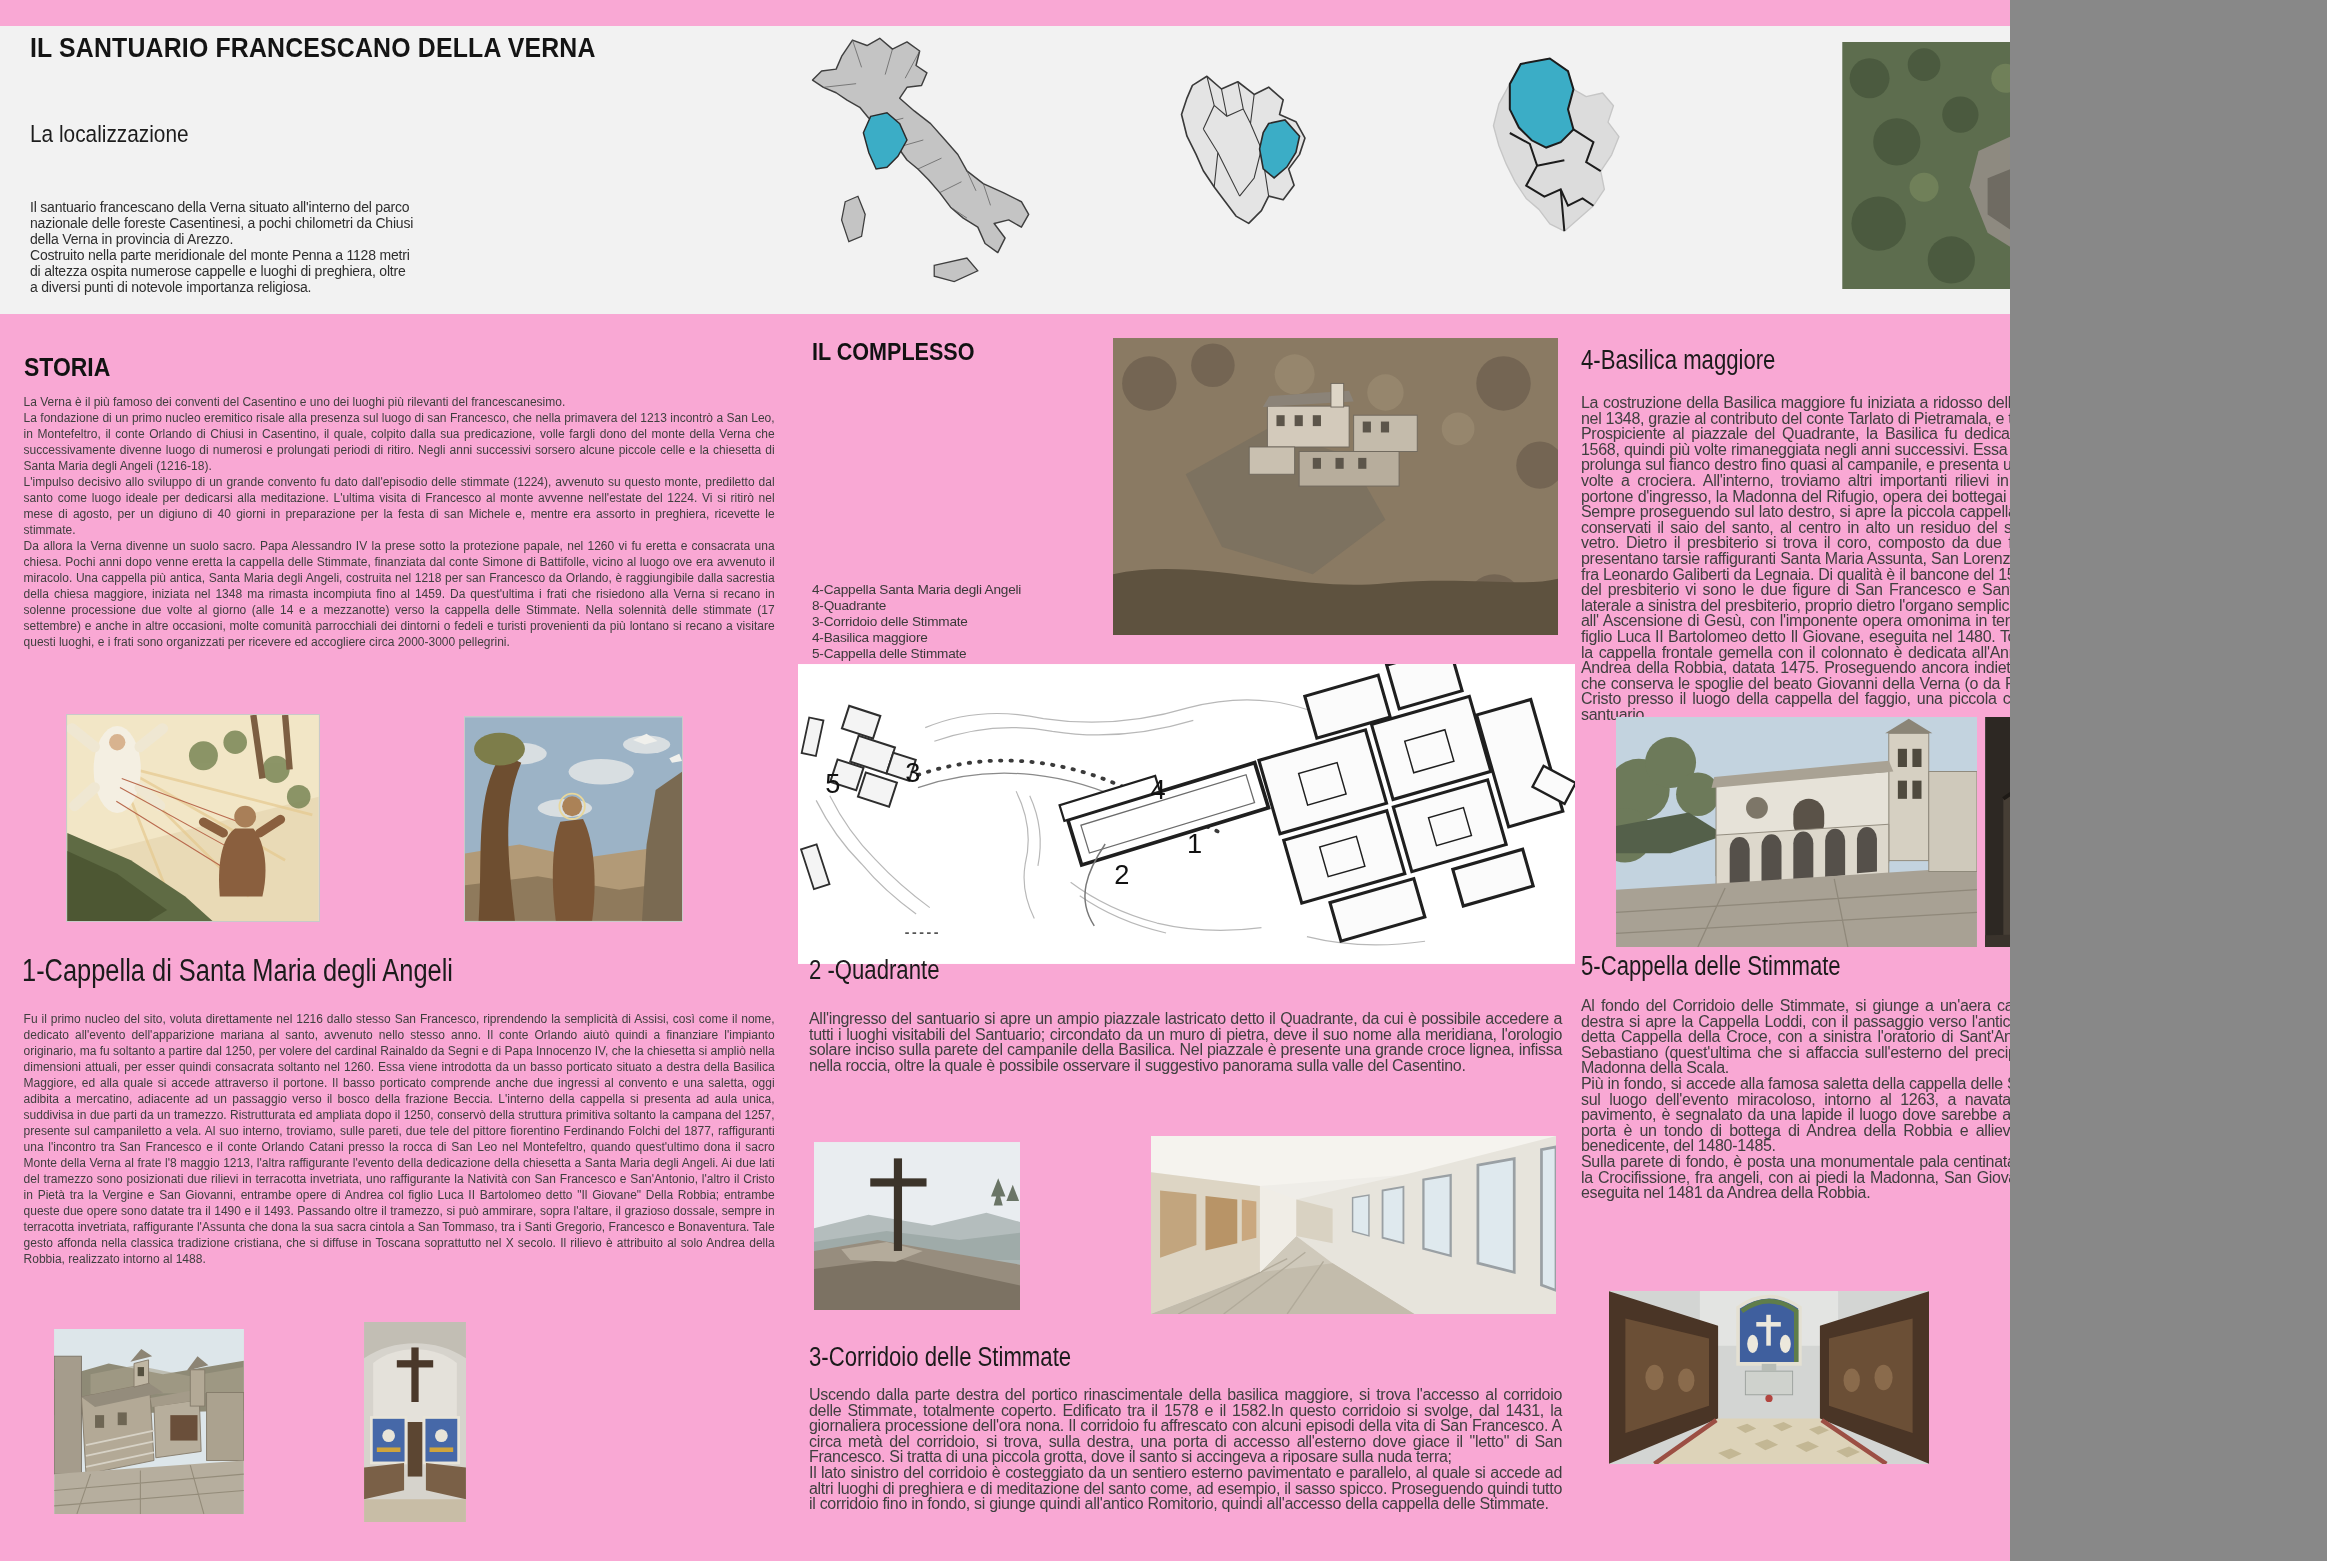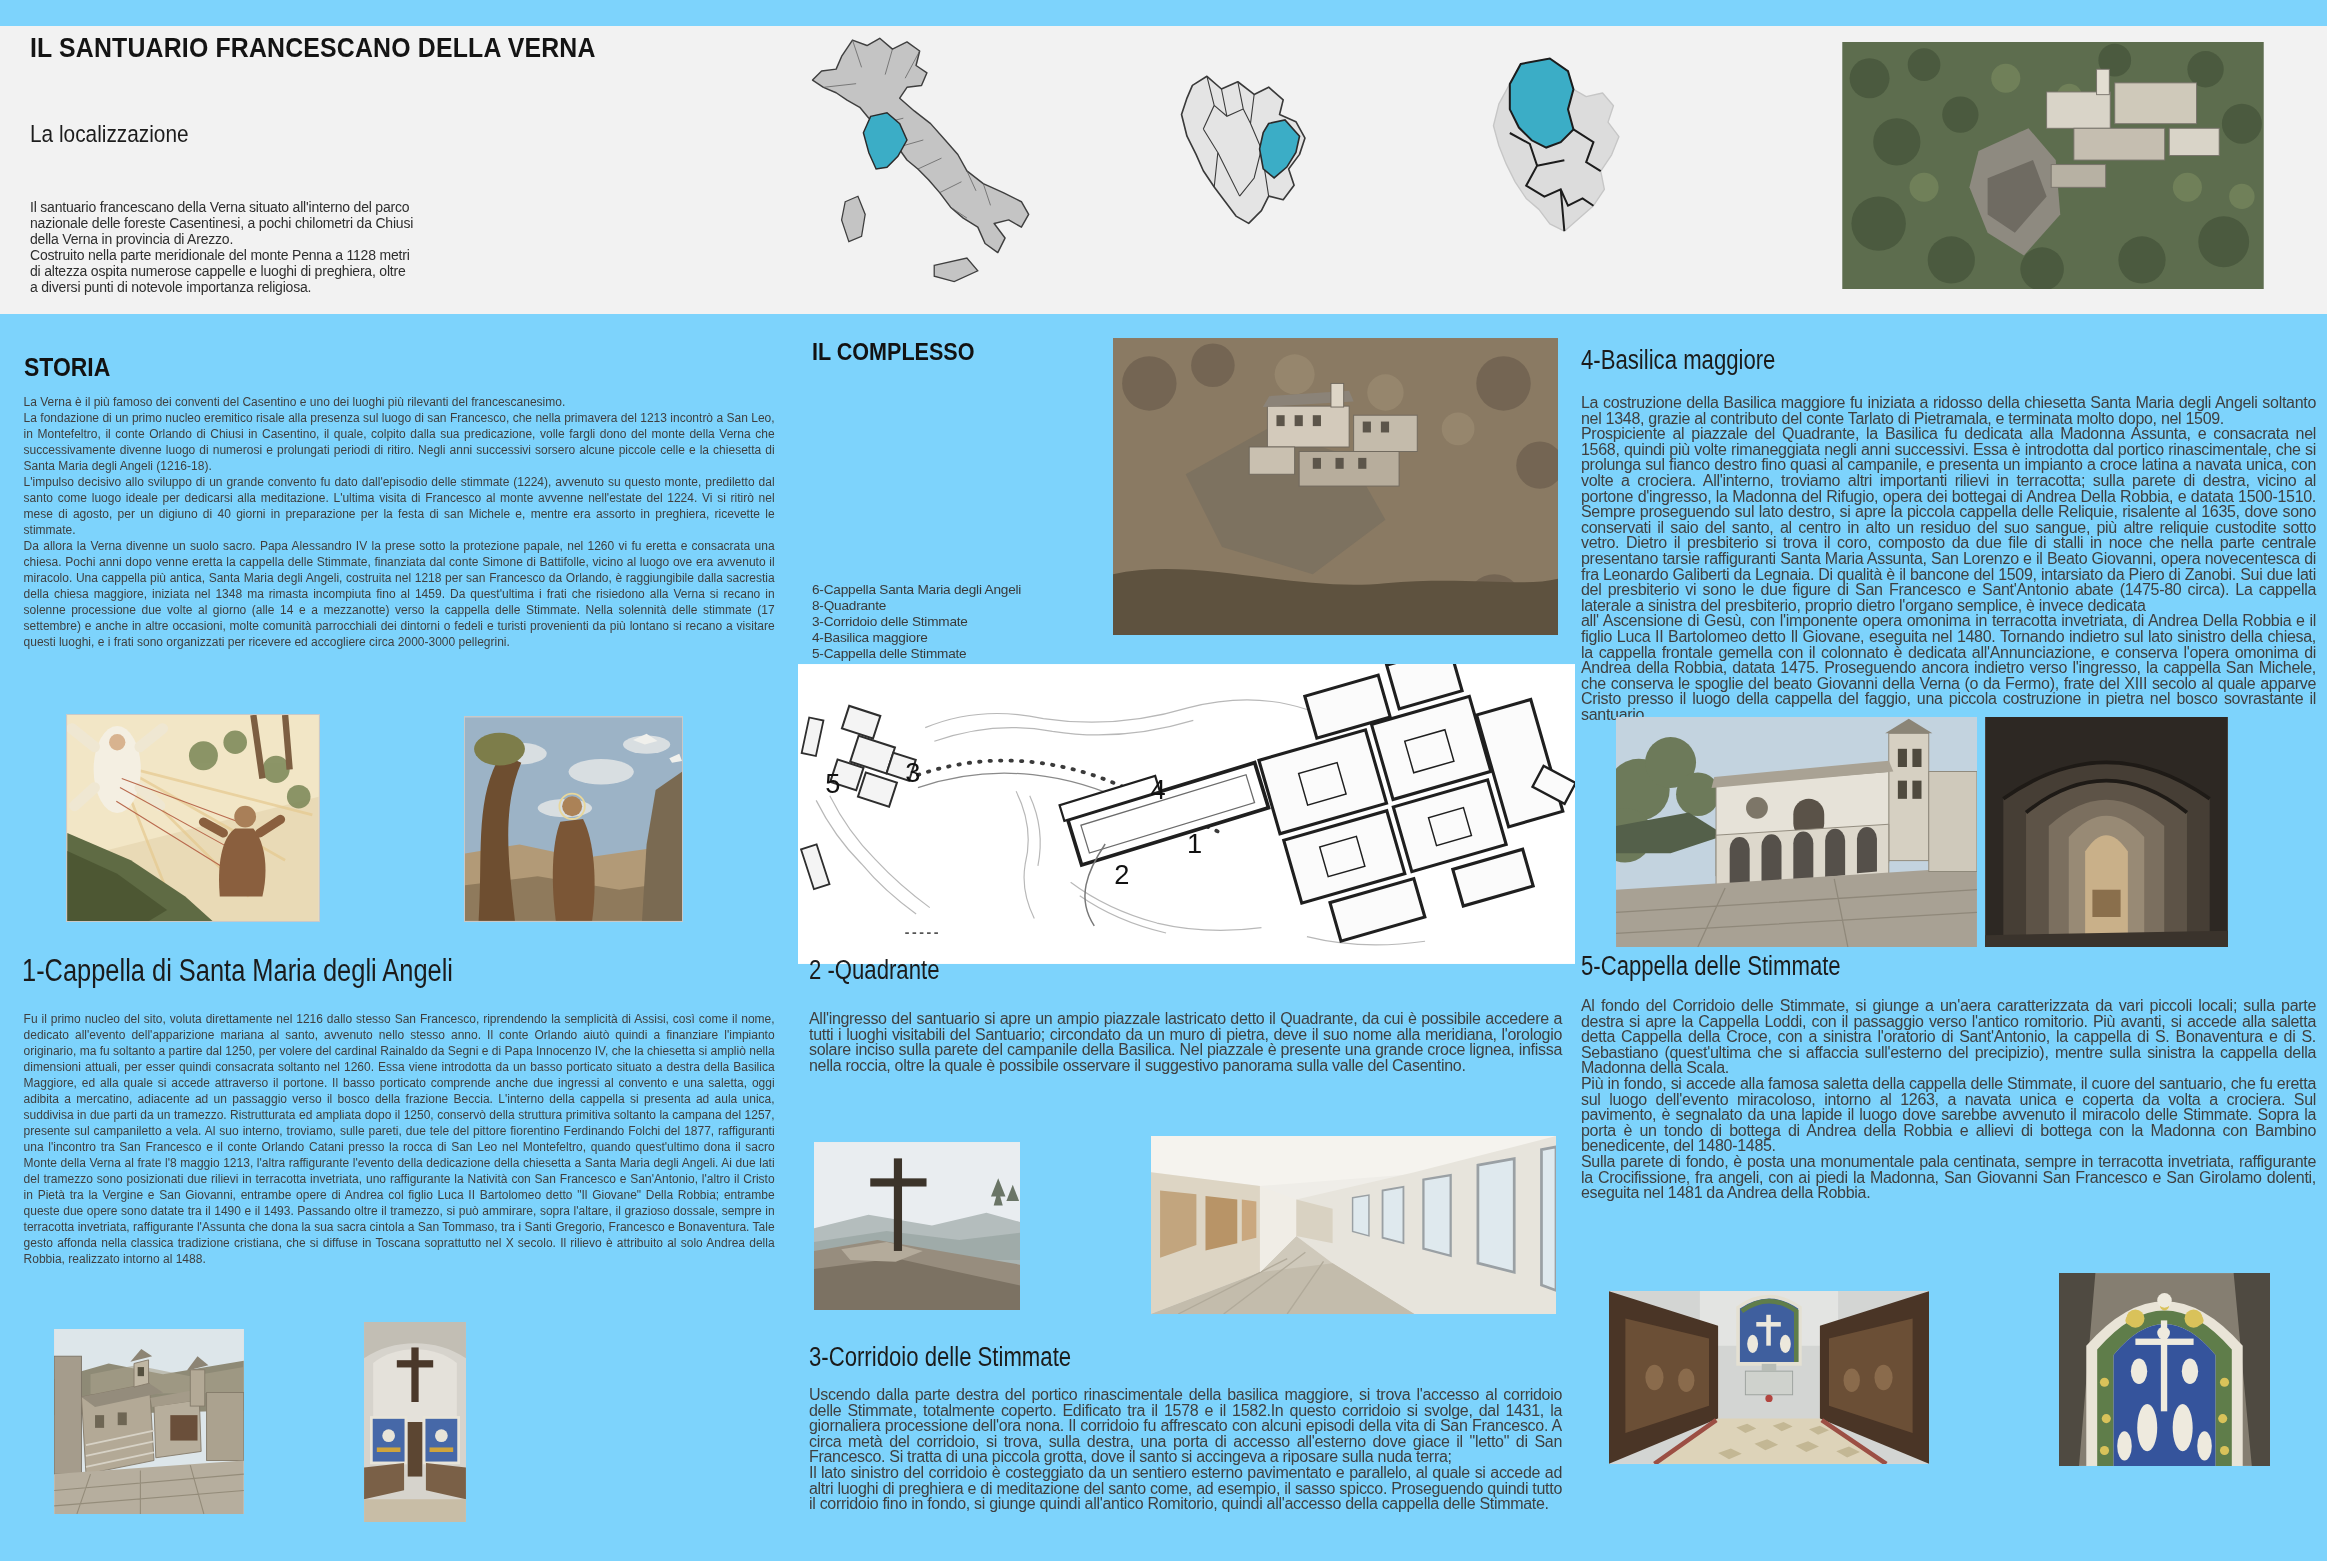--- a/index.html
+++ b/index.html
@@ -1,16 +1,16 @@
 <!DOCTYPE html>
 <html style="font-size:14.5px"><head>
 <meta charset="utf-8">
 <style>
   html,body{margin:0;padding:0;background:#888;}
-  .page{position:relative;width:2327px;height:1561px;background:#7dd3fc;
+  .page{position:relative;width:2010px;height:1561px;background:#f9a8d4;
         font-family:"Liberation Sans",sans-serif;color:#3f3f3f;overflow:hidden;}
   .abs{position:absolute;}
   .band{left:0;top:26px;width:2327px;height:288px;background:#f2f2f2;}
   .title{left:30px;top:33px;font-size:27px;font-weight:600;color:#141414;letter-spacing:0.2px;
          transform:scaleX(.92);transform-origin:left top;white-space:nowrap;}
   .h-loc{left:30px;top:120px;font-size:24.5px;font-weight:500;color:#1d1d1d;
          transform:scaleX(.85);transform-origin:left top;white-space:nowrap;}
   .intro{left:30px;top:183px;width:509px;font-size:14px;line-height:16px;font-weight:500;
          color:#2e2e2e;white-space:pre-line;letter-spacing:-0.2px;margin-top:16px;}
   .h-storia{left:23.6px;top:353px;font-size:25.5px;font-weight:700;color:#121212;
@@ -274,21 +274,21 @@
             <rect x="220" y="132" width="9" height="12"></rect>
           <rect x="245" y="132" width="9" height="12"></rect>
             <rect x="270" y="132" width="9" height="12"></rect>
         </g>
       </g>
       <path fill="#5e523f" d="M0,260 C90,240 200,280 300,270 C390,262 450,275 490,265 L490,327 L0,327 Z"></path>
     </svg>
   </div>
 
   <div class="abs legend" style="left:812px;top:582px;">
-    <div>6-Cappella Santa Maria degli Angeli</div>
+    <div>4-Cappella Santa Maria degli Angeli</div>
     <div>8-Quadrante</div>
     <div>3-Corridoio delle Stimmate</div>
     <div>4-Basilica maggiore</div>
     <div>5-Cappella delle Stimmate</div>
   </div>
 
   <div class="abs" style="left:798px;top:664px;width:777px;height:300px;">
     <svg width="777" height="300" viewBox="0 0 855 330">
       <rect width="855" height="330" fill="#ffffff"></rect>
       <g stroke="#b8b8b8" stroke-width="1.3" fill="none">

